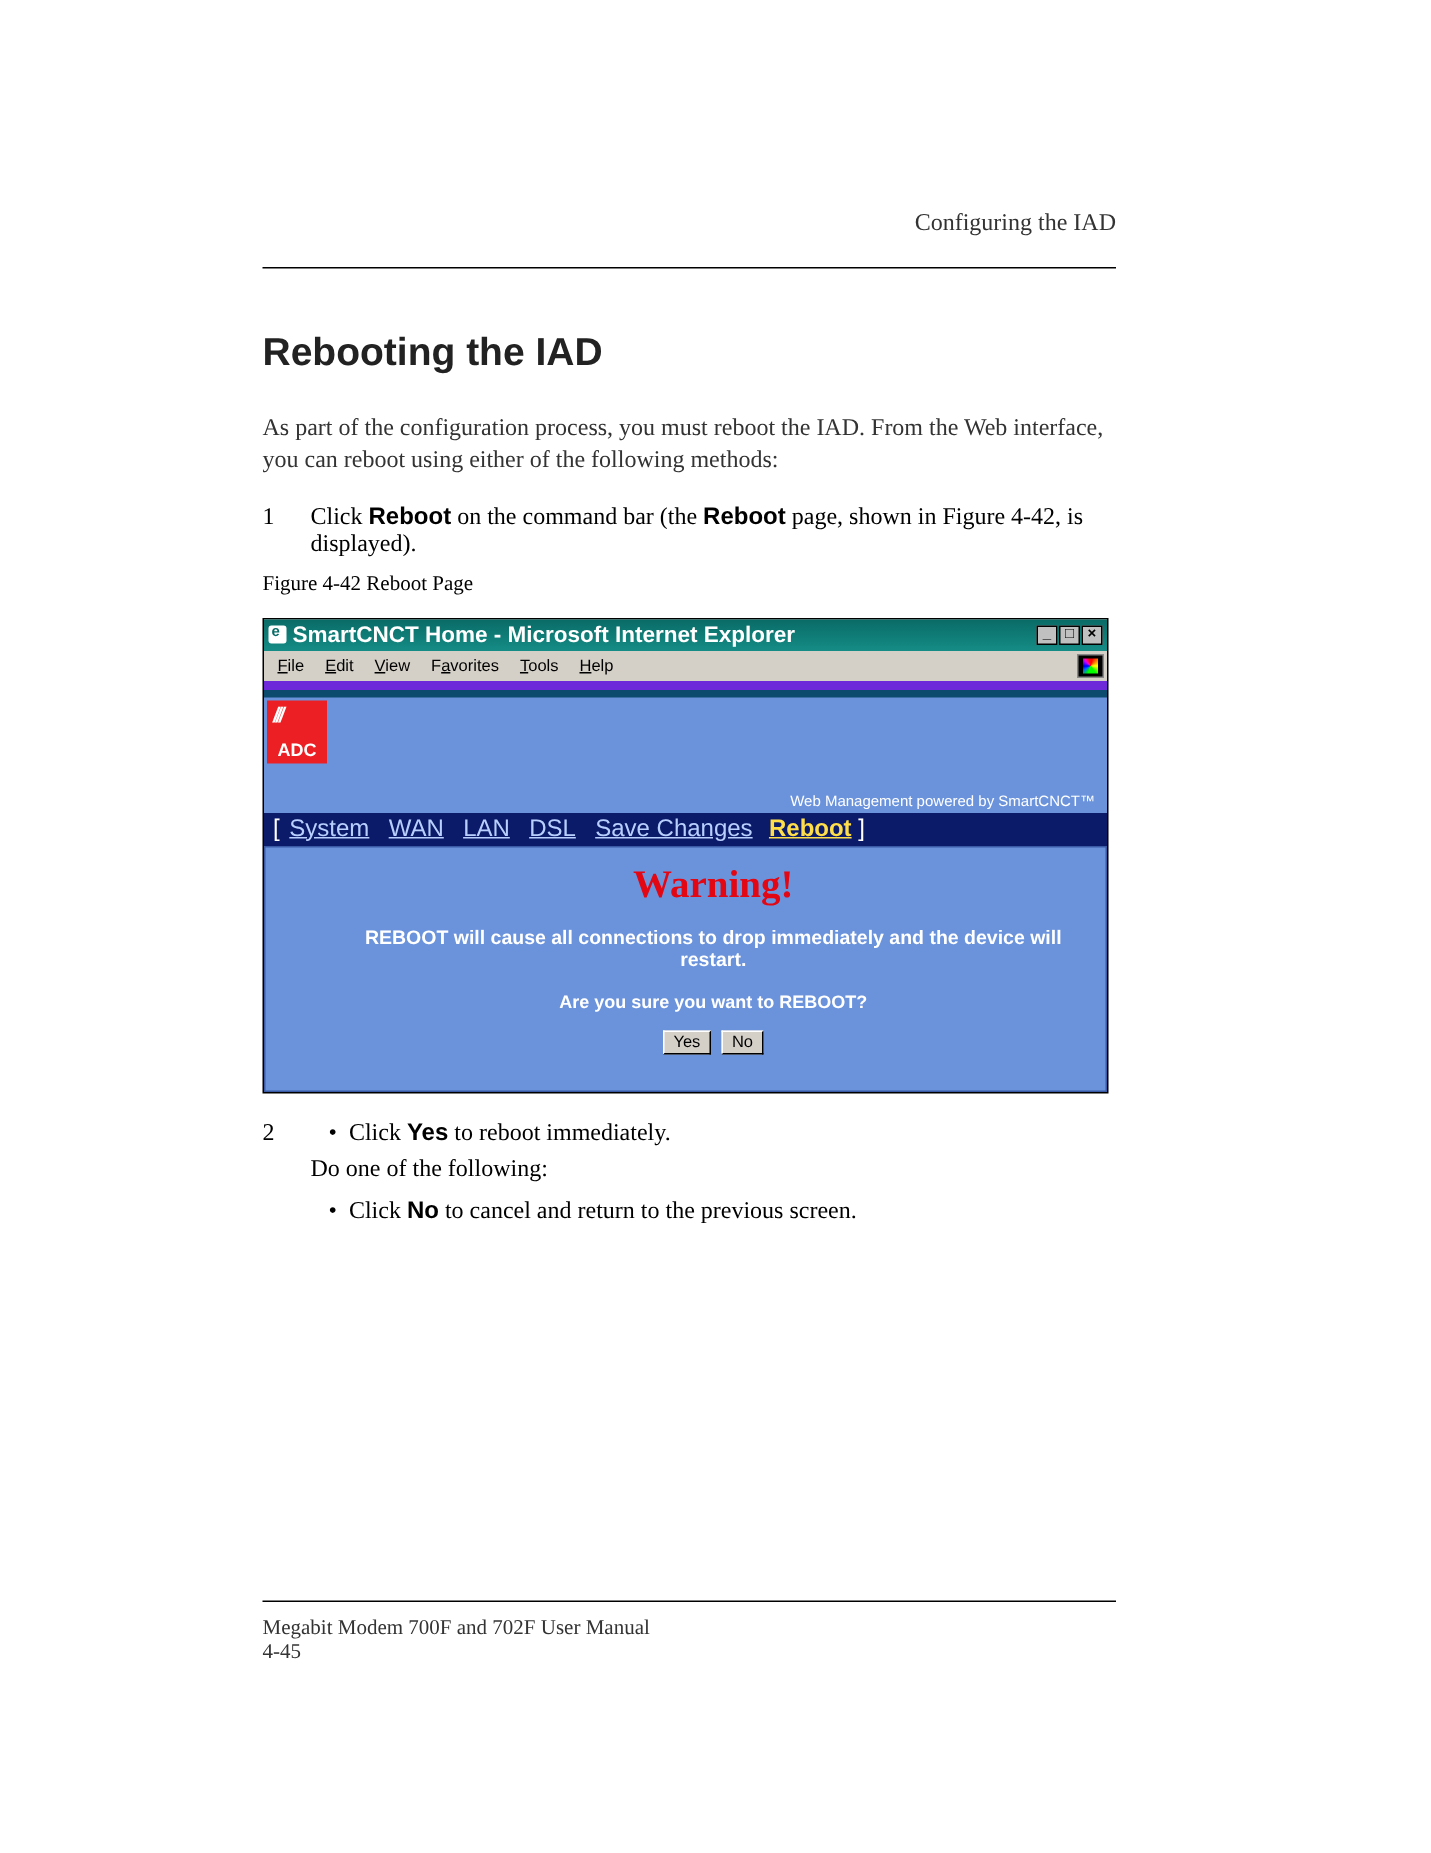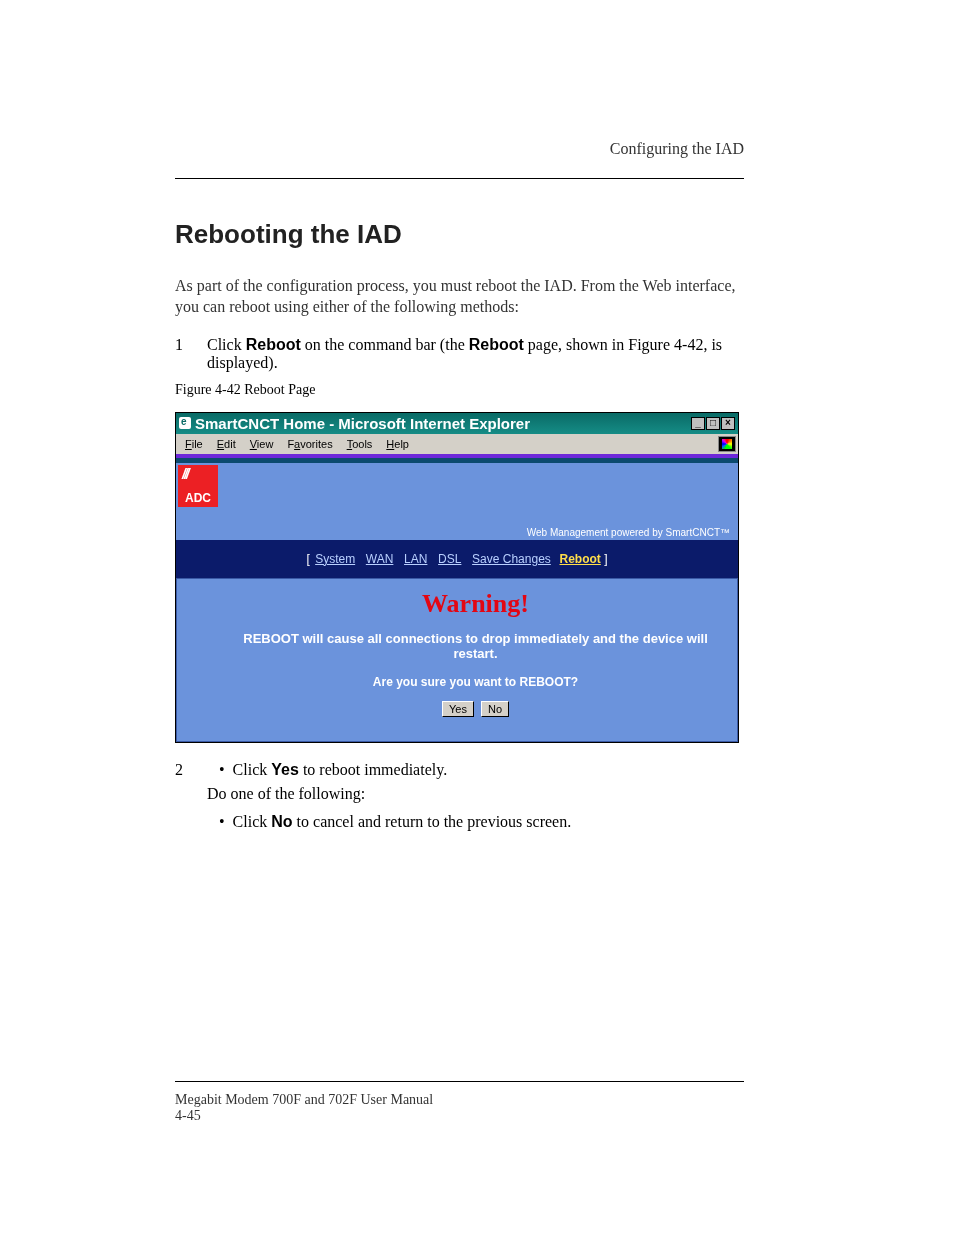--- a/index.html
+++ b/index.html
@@ -60,21 +60,21 @@
     align-items: center;
     gap: 4px;
   }
   .titlebar .ie-icon { width:12px; height:12px; background:#fff; border-radius:2px; display:inline-block; flex:0 0 auto; position:relative;}
   .titlebar .ie-icon::after{content:"e"; color:#0a6b66; font-weight:bold; font-size:10px; position:absolute; left:2px; top:-1px;}
   .titlebar .title { flex:1 1 auto; font-weight:bold; font-size:15px; }
   .winbtns { display:flex; gap:1px;}
   .winbtn { width:14px; height:13px; background:#c0c0c0; border:1px solid #000; display:flex; align-items:center; justify-content:center; font-size:10px; font-weight:bold; color:#000; line-height:1;}
   .menubar {
     background:#d4d0c8;
-    border-bottom:4px solid #6d28d9;
+    border-bottom:6px solid #6d28d9;
     padding:2px 2px;
     display:flex;
     align-items:center;
   }
   .menuitem { padding:1px 7px; }
   .menuitem u { text-decoration: underline; }
   .menubar-spacer{flex:1 1 auto;}
   .menu-logo{width:18px;height:16px;background:#000;border:1px solid #888;display:flex;align-items:center;justify-content:center;}
   .menu-logo span{width:10px;height:10px;background: conic-gradient(red,yellow,lime,blue,red); display:block; filter:saturate(2);}
   .content {
@@ -84,23 +84,23 @@
   }
   .brandrow{ padding:2px 2px 2px 2px; }
   .adc-logo{
     width:40px; height:42px; background:#ec2024; display:flex; align-items:flex-end; justify-content:center; color:#fff; font-weight:bold; font-size:12px; padding-bottom:2px; position:relative;
   }
   .adc-logo::before{content:"///"; position:absolute; top:1px; left:4px; color:#fff; font-weight:bold; font-size:14px; letter-spacing:-2px; font-style:italic;}
   .tagline{ text-align:right; color:#fff; font-size:10px; padding:18px 8px 2px 0;}
   .navbar{
     background:#0b1b6a;
     color:#fff;
-    text-align:center;
-    padding:12px 6px;
-    font-size:12px;
+    text-align:left;
+    padding:2px 6px;
+    font-size:16px;
   }
   .navbar a{ color:#b9d0ff; text-decoration:underline; margin:0 2px;}
   .navbar .current{ color:#ffde4a; text-decoration:underline; font-weight:bold;}
   .warning-area{
     padding:6px 16px 24px 16px;
     text-align:center;
     margin-left:37px;
   }
   .warning-title{
     color:#e30613; font-family:"Times New Roman",serif; font-weight:bold; font-size:26px; margin:4px 0 12px 0;

